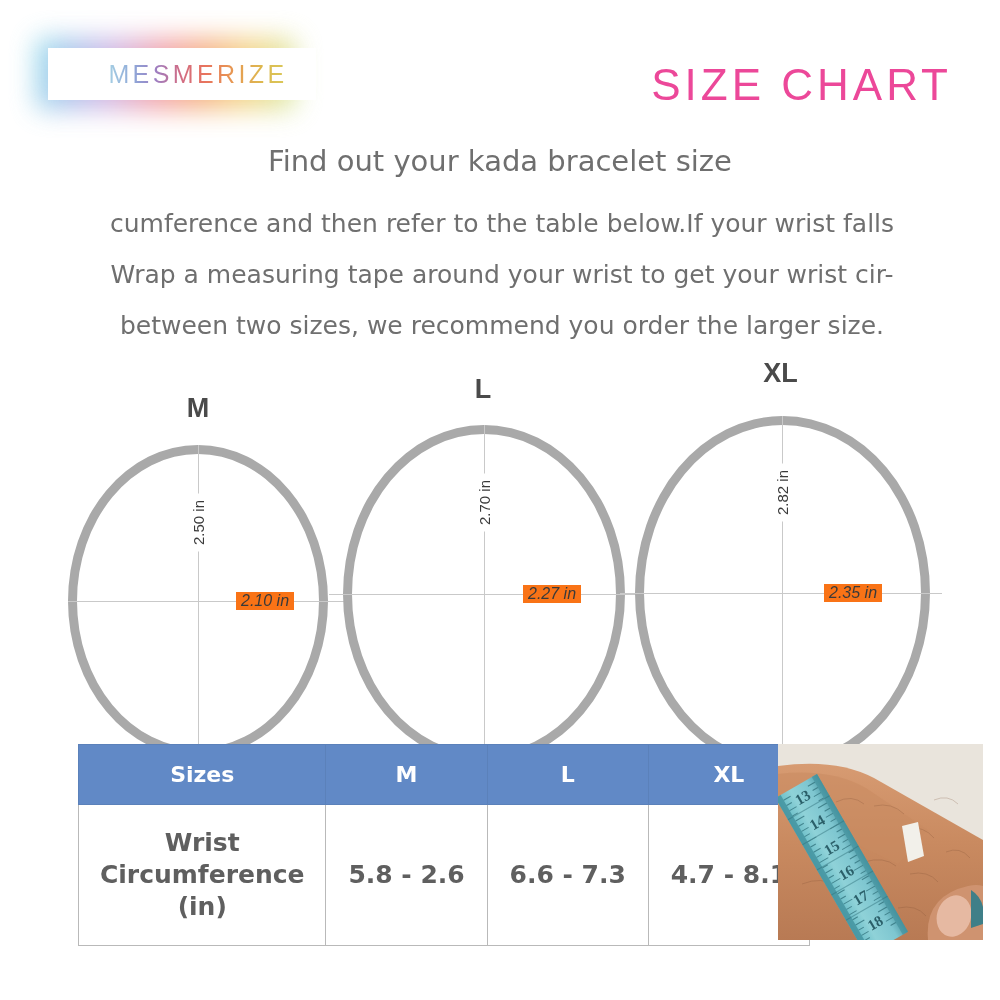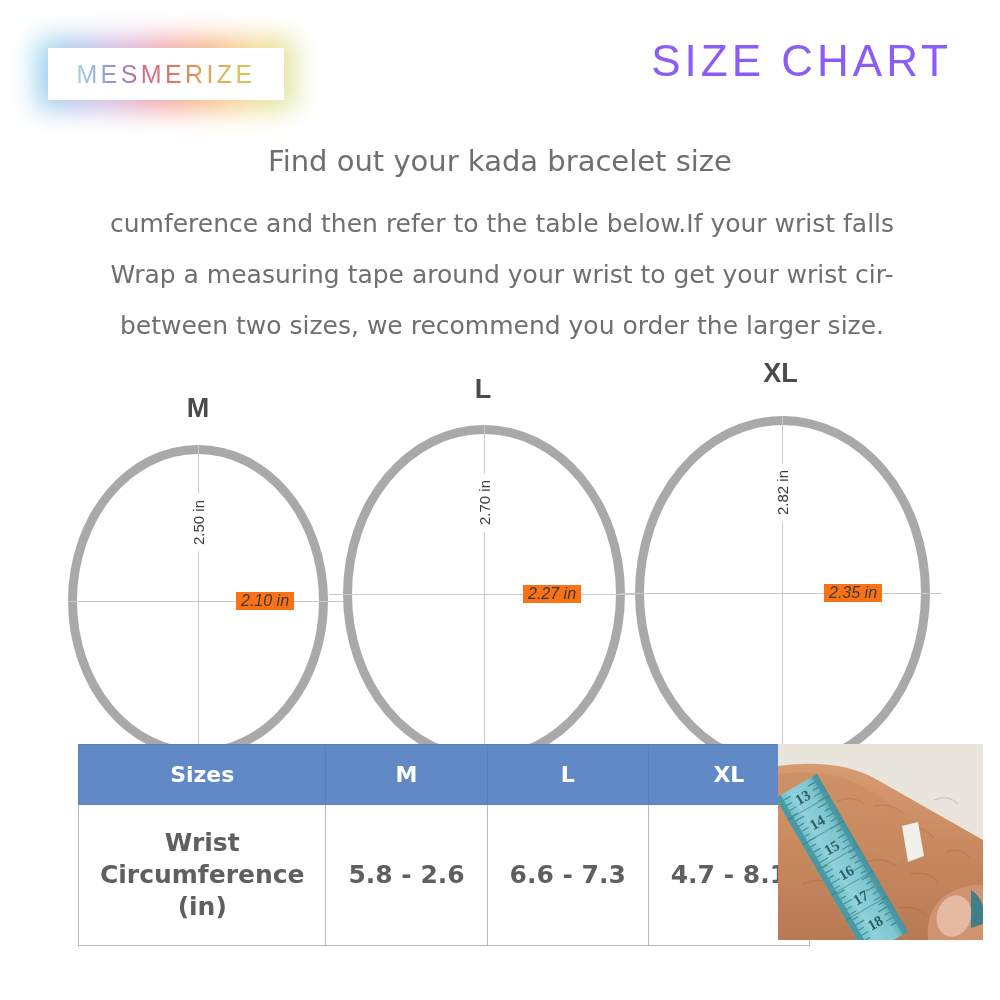--- a/index.html
+++ b/index.html
@@ -38,45 +38,46 @@
   }
   .logo-box {
     position: absolute;
     left: 0; top: 0;
     width: 236px;
     height: 52px;
     background: #ffffff;
     display: flex;
     align-items: center;
     justify-content: center;
+    padding-left: 32px;
   }
   .logo-text {
     font-size: 25px;
     letter-spacing: 3.4px;
     font-weight: 400;
     font-family: "Liberation Sans", sans-serif;
     background: linear-gradient(90deg,
         #a5cfe3 0%, #8fa8d8 14%, #9b7fc4 26%,
         #d06c86 40%, #e8735d 54%, #e79a52 70%, #ddb94f 86%, #d9c95a 100%);
     -webkit-background-clip: text;
     background-clip: text;
     color: transparent;
     -webkit-text-fill-color: transparent;
     white-space: nowrap;
   }
 
   .chart-title {
     position: absolute;
     right: 48px;
-    top: 36px;
+    top: 60px;
     font-family: "Liberation Sans", sans-serif;
     font-size: 44px;
     font-weight: 300;
     letter-spacing: 4px;
-    color: #8b5cf6;
+    color: #ec4899;
     white-space: nowrap;
     margin-left: 28px;
   }
 
   
   .heading {
     position: absolute;
     left: 0;
     top: 144px;
     width: 1000px;

